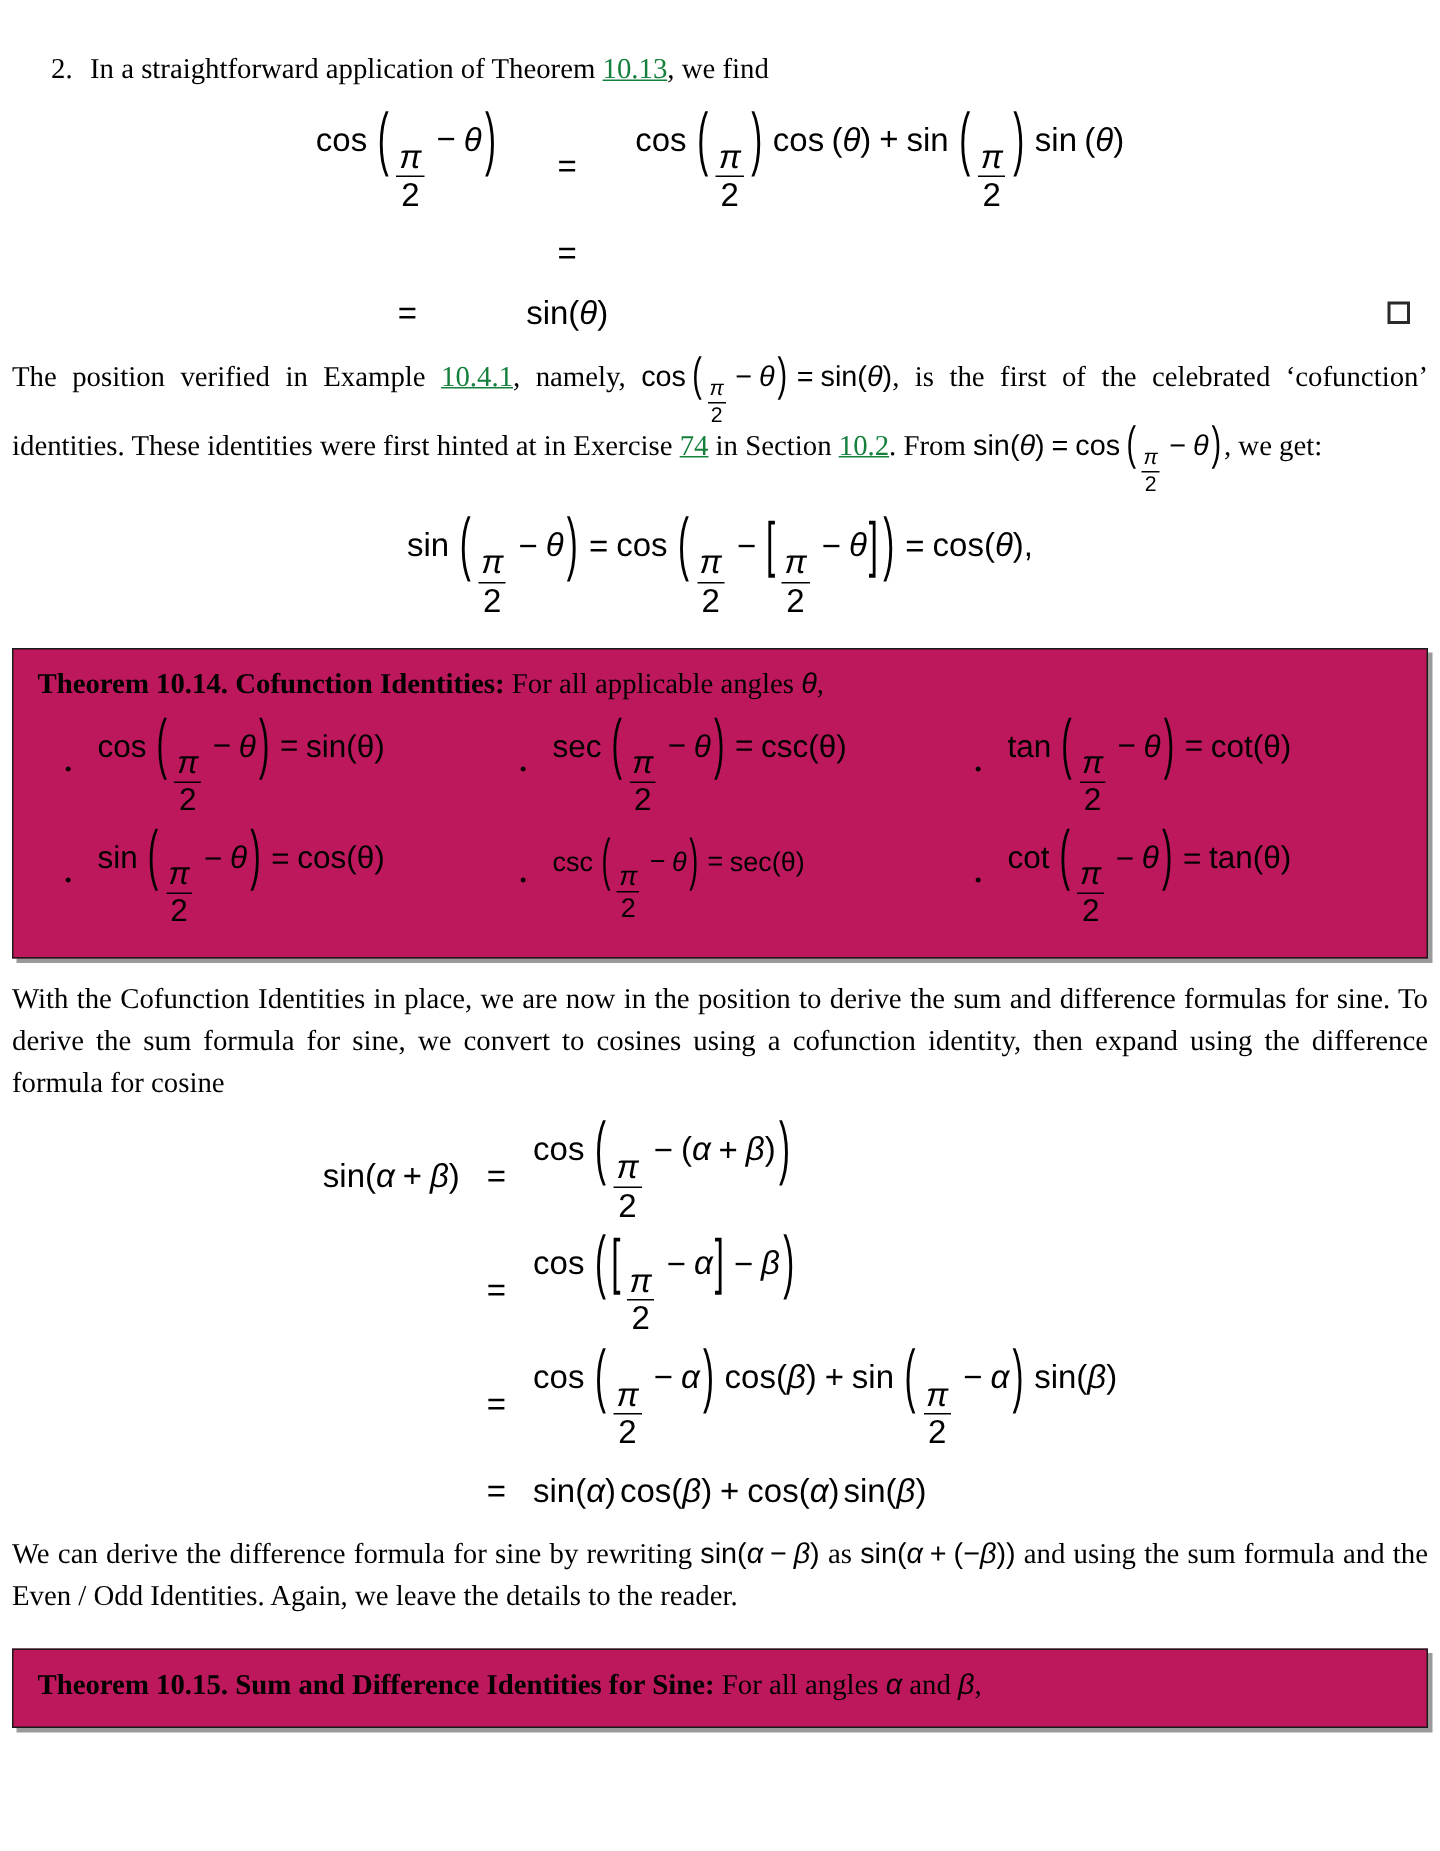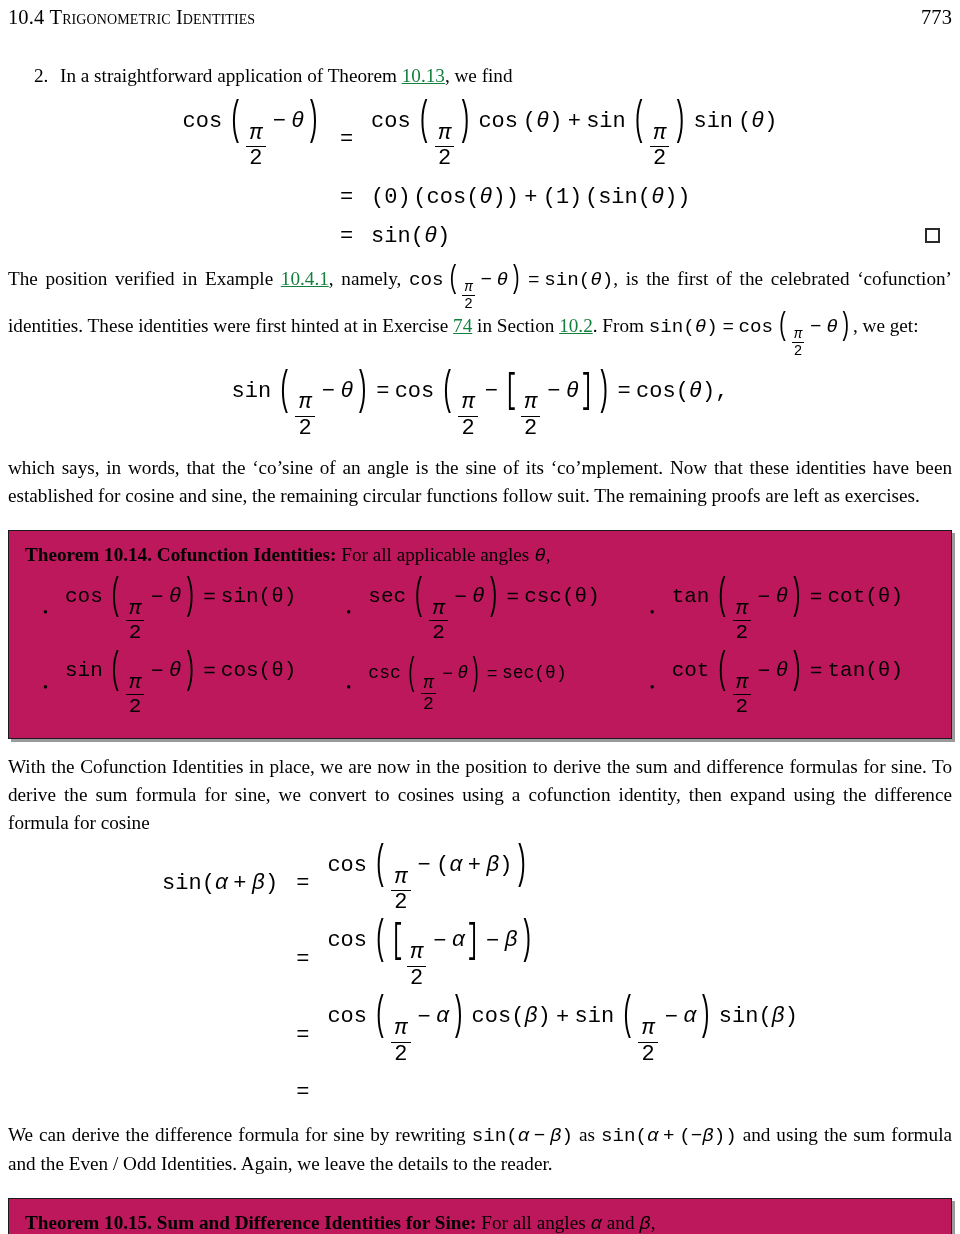--- a/index.html
+++ b/index.html
@@ -51,21 +51,21 @@
     display: flex;
     font-size: 19.2px;
     margin-top: 36px;
     padding-left: 26px;
   }
   .numitem .num { width: 26px; flex: none; }
   .numitem .body { flex: 1; }
 
   
   .m {
-    font-family: Liberation Mono, monospace;
+    font-family: Liberation Sans, sans-serif;
     white-space: nowrap;
   }
   .mi { font-style: italic; }           
   .op { font-style: normal; }           
   .sp { display: inline-block; width: 0.22em; }
   .spn { display: inline-block; width: 0.12em; }
   .bin { display: inline-block; padding: 0 0.24em; }
 
   
   .frac {
@@ -158,27 +158,20 @@
     height: 15px;
     border: 2px solid #2a2a2a;
     box-sizing: border-box;
   }
 </style>
 </head>
 <body>
 
 <div class="page">
 
-  <div class="header">
-    <div class="header-title">
-      <span>10.4</span>
-      <span class="sc">Trigonometric Identities</span>
-    </div>
-    <div class="header-page">773</div>
-  </div>
 
   <div class="numitem">
     <span class="num">2.</span>
     <span class="body">
       <span>In a straightforward application of Theorem </span><a class="link" href="#">10.13</a><span>, we find</span>
     </span>
   </div>
 
   <div style="margin-top:22px; position:relative;">
     <div class="align m" style="font-size:22px;">
@@ -199,23 +192,20 @@
             <span class="d">2</span>
           </span><span class="dr">)</span><span class="sp"></span><span class="op">sin</span><span class="sp"></span>(<span class="mi">θ</span>)
       </div>
 
       <div class="row-sp"></div>
         <div class="row-sp"></div>
         <div class="row-sp"></div>
 
       <div class="lhs"></div>
       <div class="eq">=</div>
-      <div class="rhs">
-        (0)<span class="spn"></span>(<span class="op">cos</span>(<span class="mi">θ</span>))<span class="bin">+</span>(1)<span class="spn"></span>(<span class="op">sin</span>(<span class="mi">θ</span>))
-      </div>
 
       <div class="row-sp"></div>
         <div class="row-sp"></div>
         <div class="row-sp"></div>
 
       <div class="lhs"></div>
       <div class="eq">=</div>
       <div class="rhs">
         <span class="op">sin</span>(<span class="mi">θ</span>)
       </div>
@@ -239,21 +229,20 @@
         <span class="d">2</span>
       </span><span class="bin">−</span><span class="mi">θ</span><span class="dr">)</span><span class="bin">=</span><span class="op">cos</span><span class="sp"></span><span class="dl">(</span><span class="frac">
         <span class="n mi">π</span>
         <span class="d">2</span>
       </span><span class="bin">−</span><span class="br-l">[</span><span class="frac">
         <span class="n mi">π</span>
         <span class="d">2</span>
       </span><span class="bin">−</span><span class="mi">θ</span><span class="br-r">]</span><span class="dr">)</span><span class="bin">=</span><span class="op">cos</span>(<span class="mi">θ</span>),
   </div>
 
-  <p class="para" style="margin-top:14px;">which says, in words, that the ‘co’sine of an angle is the sine of its ‘co’mplement. Now that these identities have been established for cosine and sine, the remaining circular functions follow suit. The remaining proofs are left as exercises.</p>
 
   <div class="thmbox" style="margin-top:20px;">
     <div class="thm-title">
       <b>Theorem 10.14.</b>
       <b>Cofunction Identities:</b>
       <span>For all applicable angles </span><span class="m mi">θ</span><span>,</span>
     </div>
 
     <div class="thm-grid">
 
@@ -364,20 +353,23 @@
             <span class="d">2</span>
           </span><span class="bin">−</span><span class="mi">α</span><span class="dr">)</span><span class="sp"></span><span class="op">sin</span>(<span class="mi">β</span>)
       </div>
 
       <div class="row-sp"></div>
         <div class="row-sp"></div>
         <div class="row-sp"></div>
 
       <div class="lhs"></div>
       <div class="eq">=</div>
+      <div class="rhs">
+        <span class="op">sin</span>(<span class="mi">α</span>)<span class="spn"></span><span class="op">cos</span>(<span class="mi">β</span>)<span class="bin">+</span><span class="op">cos</span>(<span class="mi">α</span>)<span class="spn"></span><span class="op">sin</span>(<span class="mi">β</span>)
+      </div>
 
     </div>
   </div>
 
   <p class="para" style="margin-top:16px;">
     <span>We can derive the difference formula for sine by rewriting </span><span class="m"><span class="op">sin</span>(<span class="mi">α</span><span class="bin">−</span><span class="mi">β</span>)</span><span> as </span><span class="m"><span class="op">sin</span>(<span class="mi">α</span><span class="bin">+</span>(−<span class="mi">β</span>))</span><span> and using the sum formula and the Even / Odd Identities. Again, we leave the details to the reader.</span>
   </p>
 
   <div class="thmbox" style="margin-top:20px;">
     <div class="thm-title">

